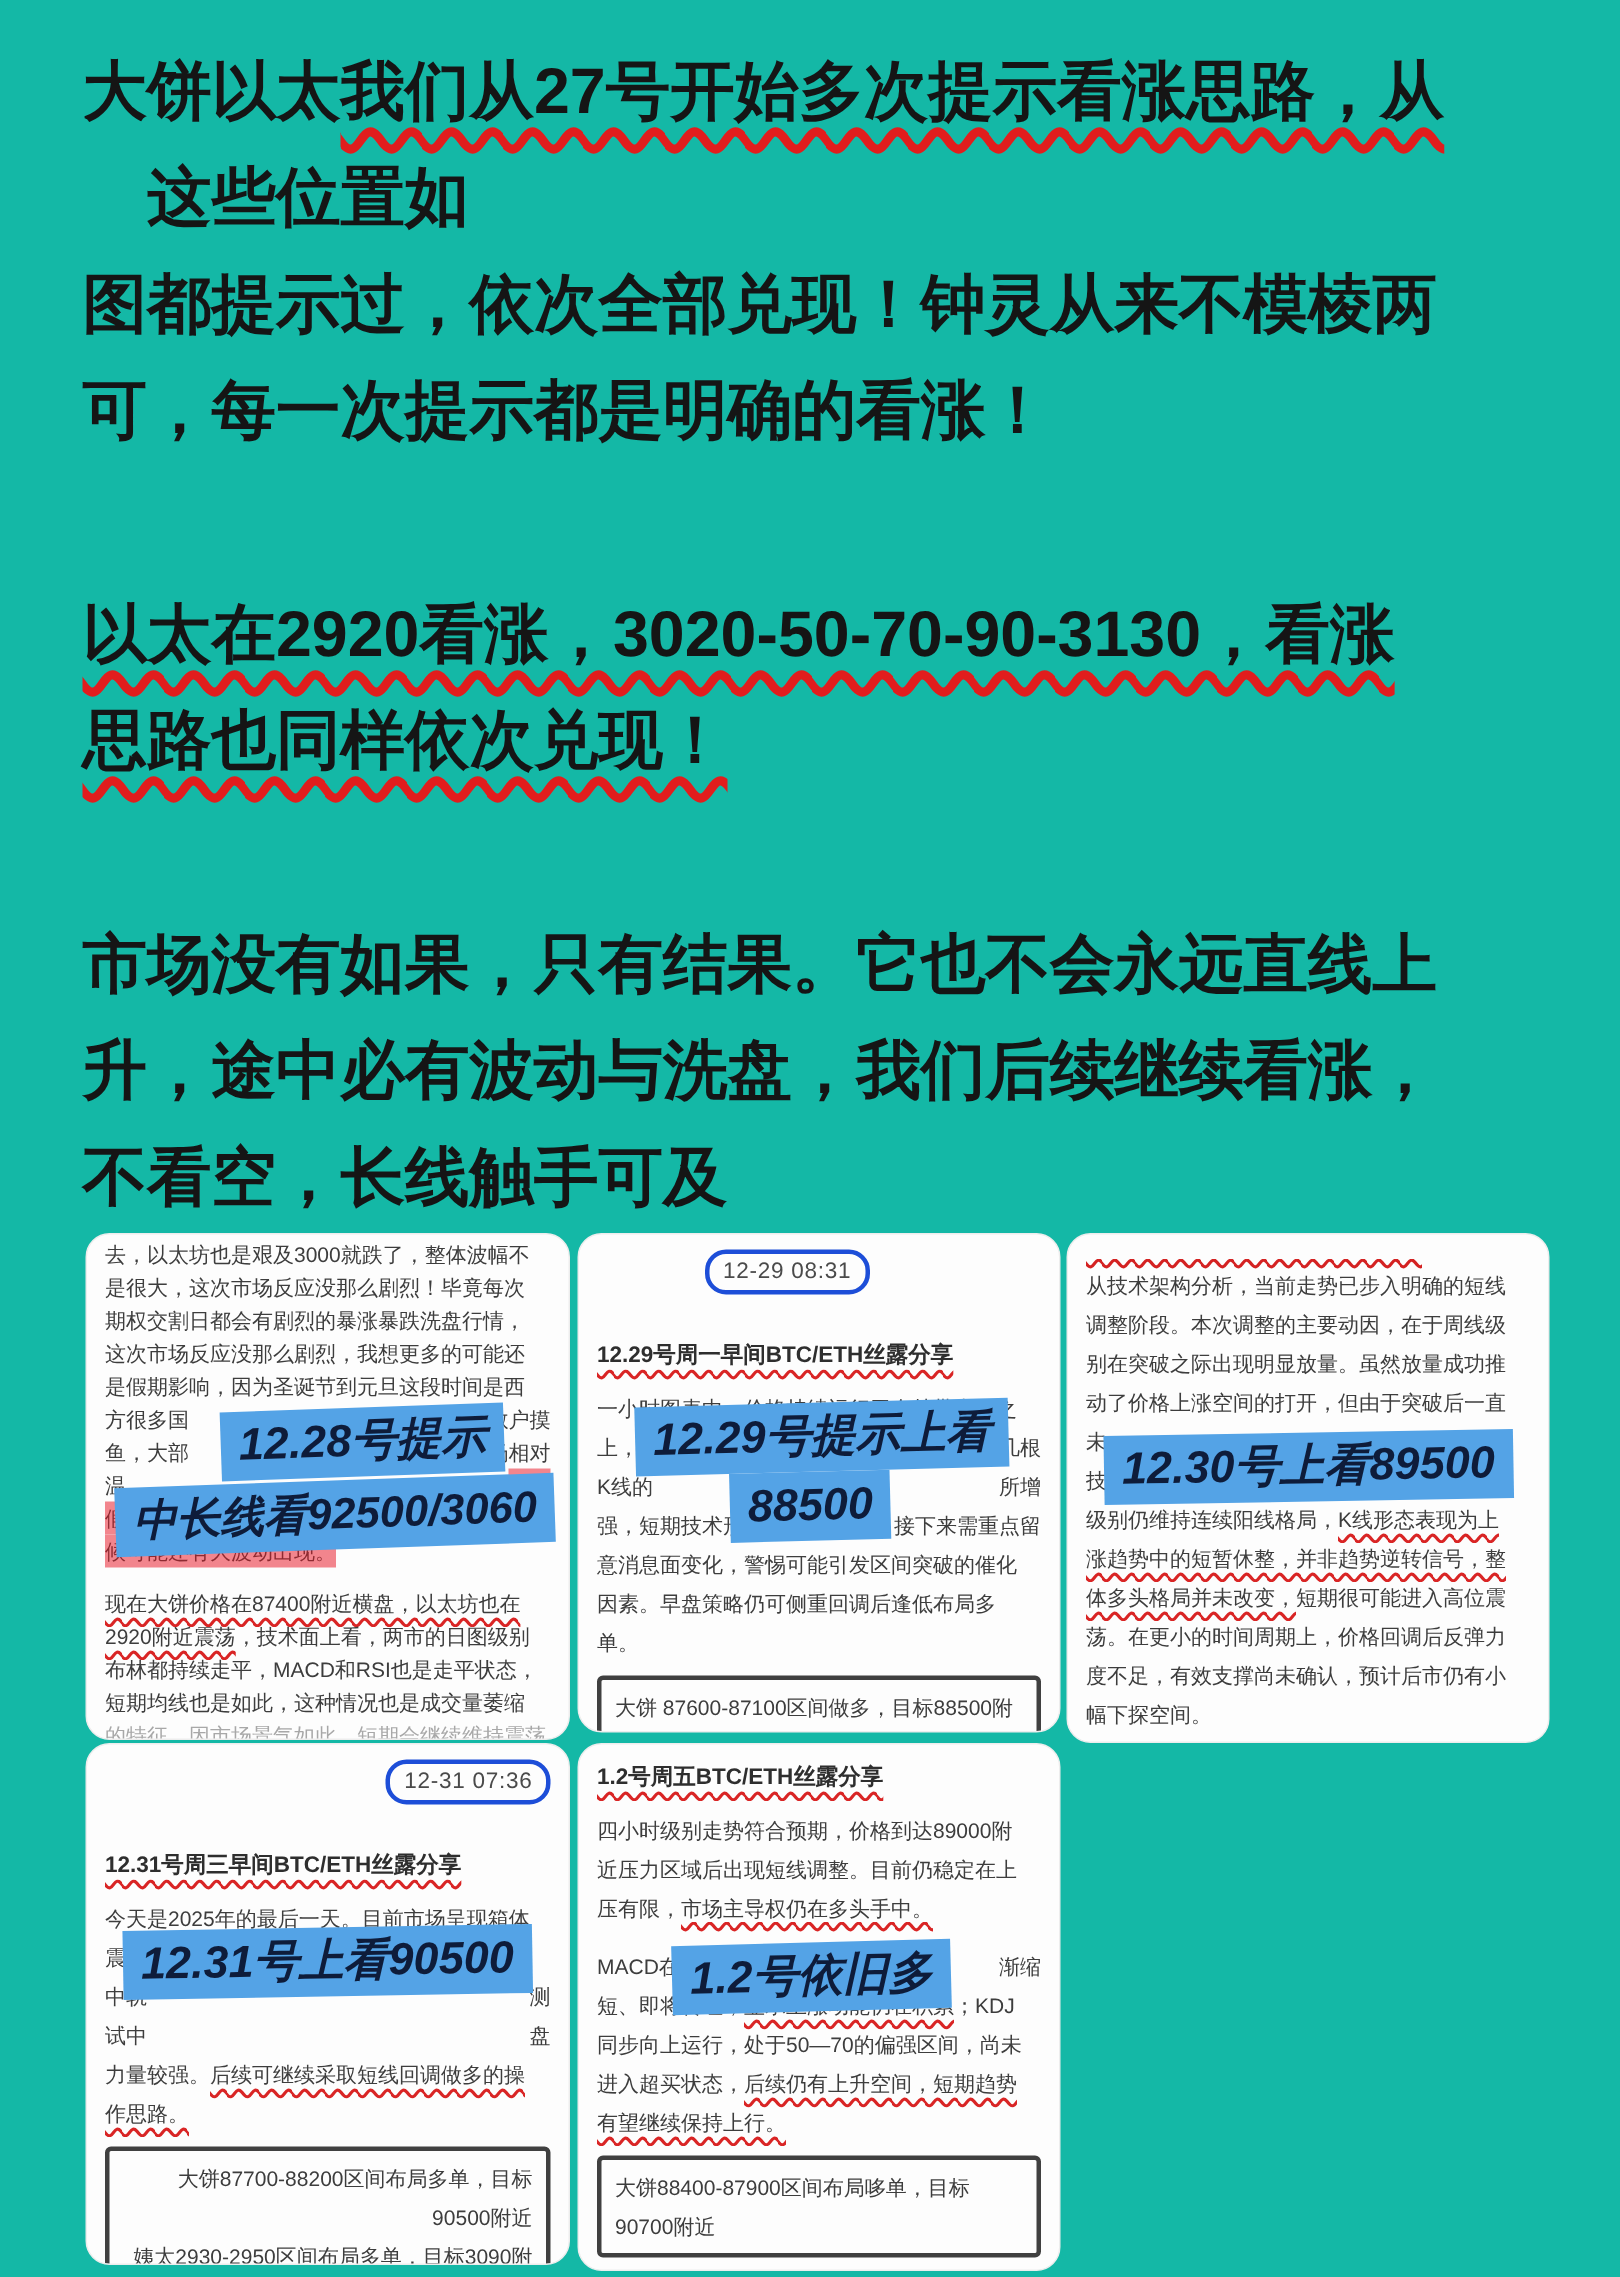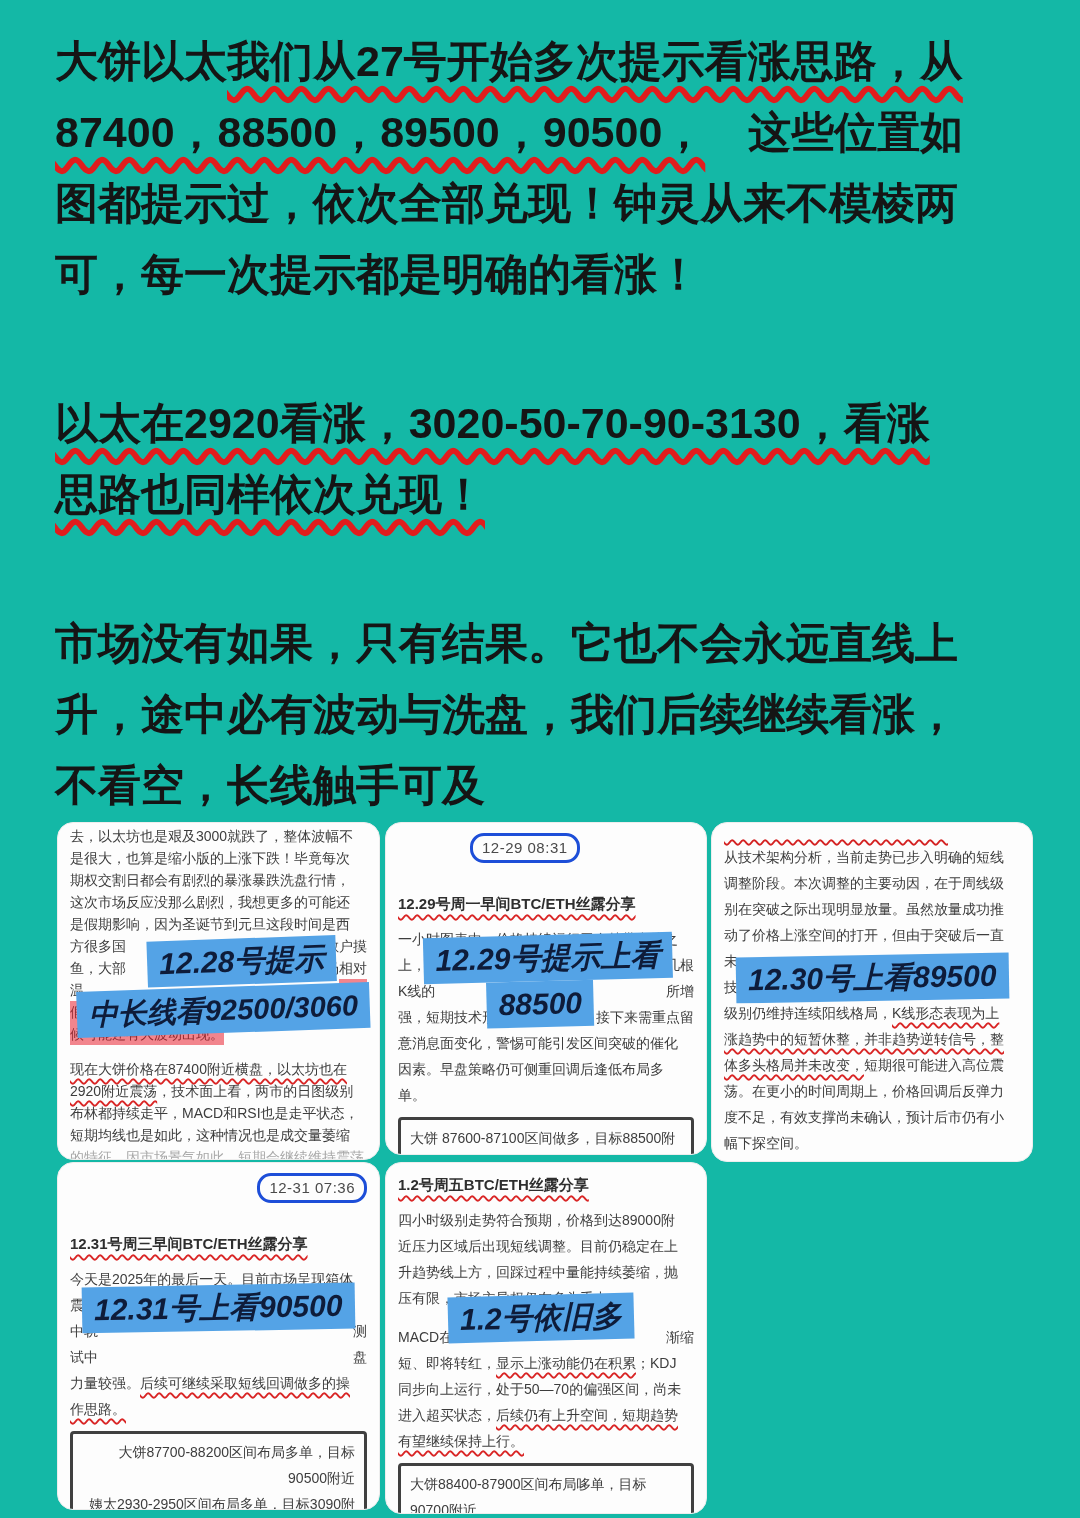--- a/index.html
+++ b/index.html
@@ -61,21 +61,20 @@
 
 <div class="page">
 
   <div class="intro">
     <div class="para">
         <div class="tline">
           <span class="seg seg-n">大饼以太</span>
           <span class="seg seg-w">我们从27号开始多次提示看涨思路，从</span>
         </div>
         <div class="tline">
-          <span class="seg seg-w">87400，88500，89500，90500，</span>
           <span class="seg seg-n">　这些位置如</span>
         </div>
         <div class="tline">
           <span class="seg seg-n">图都提示过，依次全部兑现！钟灵从来不模棱两</span>
         </div>
         <div class="tline">
           <span class="seg seg-n">可，每一次提示都是明确的看涨！</span>
         </div>
       </div>
     <div class="para">
@@ -98,21 +97,21 @@
         </div>
       </div>
   </div>
 
   <section class="panel panel-1">
     <div class="panel-body">
         <div class="tline">
           <span class="seg seg-n">去，以太坊也是艰及3000就跌了，整体波幅不</span>
         </div>
         <div class="tline">
-          <span class="seg seg-n">是很大，也算是缩小版的上涨下跌！毕竟每次</span>
+          <span class="seg seg-n">是很大，这次市场反应没那么剧烈！毕竟每次</span>
         </div>
         <div class="tline">
           <span class="seg seg-n">期权交割日都会有剧烈的暴涨暴跌洗盘行情，</span>
         </div>
         <div class="tline">
           <span class="seg seg-n">这次市场反应没那么剧烈，我想更多的可能还</span>
         </div>
         <div class="tline">
           <span class="seg seg-n">是假期影响，因为圣诞节到元旦这段时间是西</span>
         </div>
@@ -298,23 +297,20 @@
   <section class="panel panel-5">
     <div class="panel-title">1.2号周五BTC/ETH丝露分享</div>
     <div class="panel-body">
         <div class="tline">
           <span class="seg seg-n">四小时级别走势符合预期，价格到达89000附</span>
         </div>
         <div class="tline">
           <span class="seg seg-n">近压力区域后出现短线调整。目前仍稳定在上</span>
         </div>
         <div class="tline">
-          <span class="seg seg-n">升趋势线上方，回踩过程中量能持续萎缩，抛</span>
-        </div>
-        <div class="tline">
           <span class="seg seg-n">压有限，</span>
           <span class="seg seg-w">市场主导权仍在多头手中。</span>
         </div>
         <div class="tline blank"></div>
         <div class="tline">
           <span class="seg seg-n">MACD在</span>
           <span class="seg seg-sp"></span>
           <span class="seg seg-n">渐缩</span>
         </div>
         <div class="tline">

